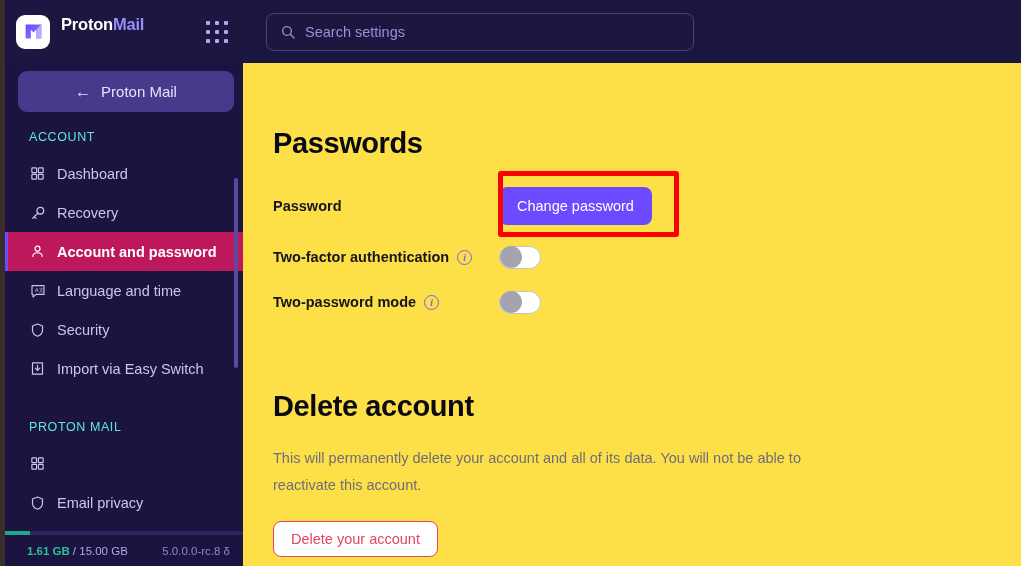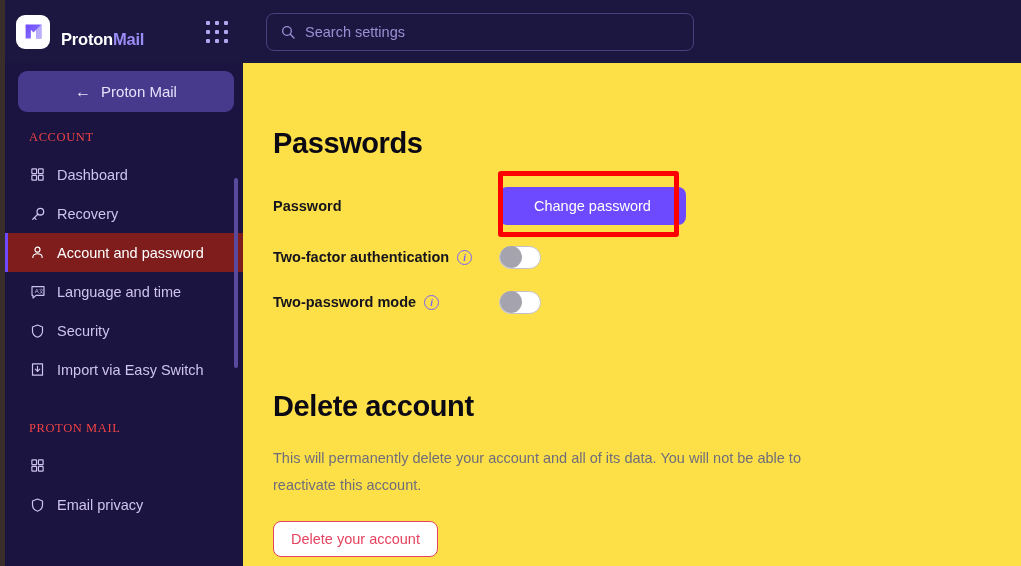--- a/index.html
+++ b/index.html
@@ -35,21 +35,21 @@
     left: 0; top: 0;
     width: 1021px; height: 63px;
     background: #1c1740;
     display: flex;
     align-items: center;
     z-index: 10;
   }
 
   .brand {
     display: flex;
-    align-items: flex-end;
+    align-items: flex-start;
     gap: 11px;
     margin-left: 16px;
     width: 162px;
   }
 
   .brand-logo {
     width: 34px; height: 34px;
     border-radius: 9px;
     background: #ffffff;
     display: flex;
@@ -136,49 +136,48 @@
   }
   .back-btn .arrow { font-size: 16px; color: #e6e1fb; line-height: 1; }
 
   .nav-scroll {
     position: relative;
     margin-top: 18px;
     height: 404px;
   }
 
   .section-label {
-    color: #ef4444;
+    color: #5eead4;
     font-size: 12.5px;
     letter-spacing: 0.6px;
     padding: 0 0 0 24px;
     margin-bottom: 10px;
-    font-family: Liberation Serif, serif;
   }
   .section-label.second { margin-top: 32px; }
 
   .nav-item {
     position: relative;
     display: flex;
     align-items: center;
     gap: 11px;
     height: 39px;
     padding-left: 24px;
     color: #cdc5ee;
     font-size: 14.5px;
     cursor: pointer;
   }
   .nav-item .ic {
     width: 17px; height: 17px;
     flex: none;
     display: flex; align-items: center; justify-content: center;
   }
   .nav-item.active {
-    background: #7f1d1d;
+    background: #be185d;
     color: #ffffff;
-    font-weight: normal;
+    font-weight: bold;
   }
   .nav-item.active::before {
     content: "";
     position: absolute;
     left: 0; top: 0;
     width: 3px; height: 100%;
     background: #6d4aff;
   }
 
   .sb-track {
@@ -277,21 +276,21 @@
     cursor: pointer;
     flex: none;
   }
 
   .btn-primary {
     background: #6d4aff;
     color: #ffffff;
     border: none;
     border-radius: 8px;
     height: 38px;
-    padding: 0 35px;
+    padding: 0 18px;
     font-size: 14.5px;
     font-family: "Liberation Sans", sans-serif;
     cursor: pointer;
   }
 
   .toggle {
     width: 42px; height: 23px;
     border-radius: 12px;
     border: 1.5px solid #c2c0c9;
     background: #ffffff;
@@ -489,20 +488,30 @@
             <path d="M12 2.5l8 3v7c0 5-3.6 8-8 9.5-4.4-1.5-8-4.5-8-9.5v-7z" stroke-linejoin="round"></path>
           </svg>
         </span>
         <span>Email privacy</span>
       </div>
 
       <div class="sb-track"></div>
       <div class="sb-thumb"></div>
     </div>
 
+    <div class="storage">
+      <div class="storage-bar">
+        <div class="fill" id="storage-fill" style="width: 10.7%;"></div>
+      </div>
+      <div class="storage-row">
+        <span class="storage-used">1.61 GB</span>
+        <span class="storage-total"><span>/</span> <span>15.00 GB</span></span>
+        <span class="storage-version">5.0.0.0-rc.8 δ</span>
+      </div>
+    </div>
   </div>
 
   <div class="main">
 
     <h1 class="page-title">Passwords</h1>
 
     <div class="field-row r1">
       <div class="field-label">Password</div>
       <button class="btn-primary">Change password</button>
     </div>

